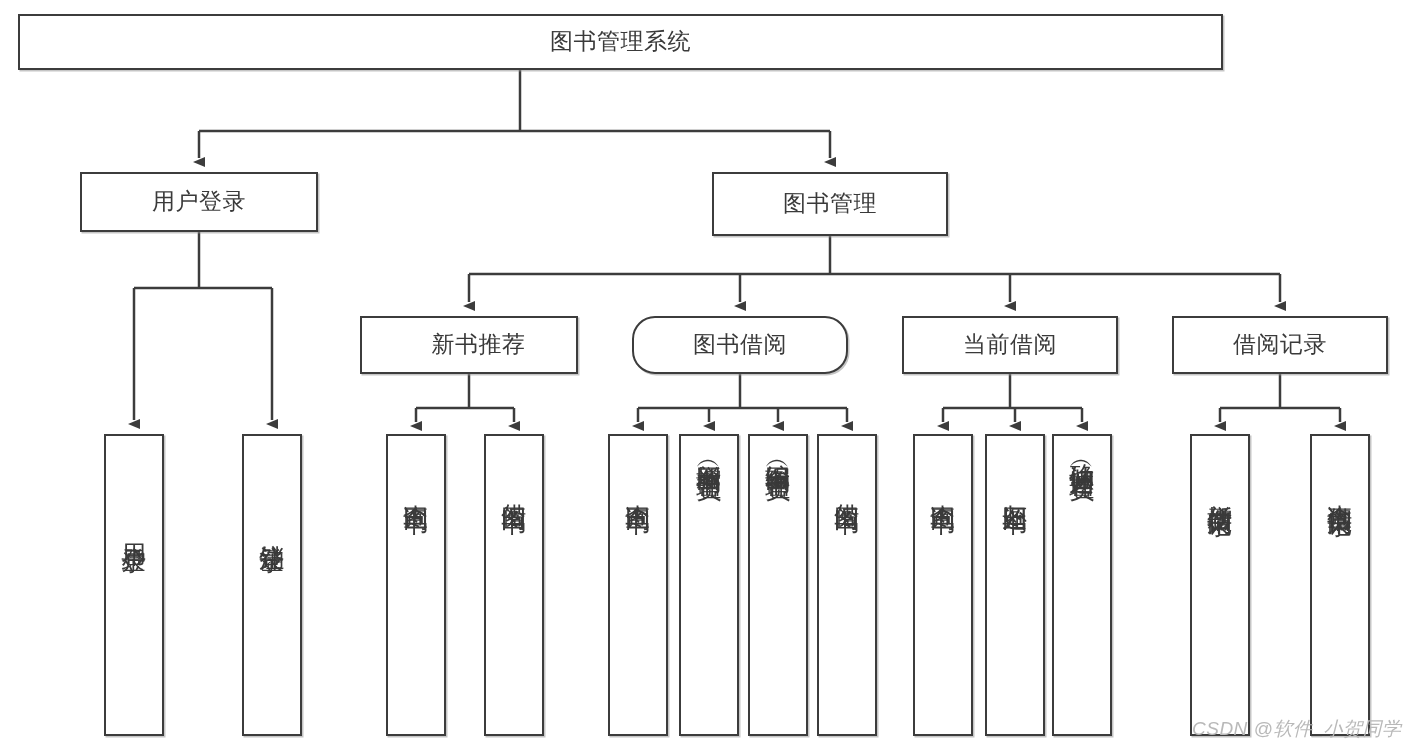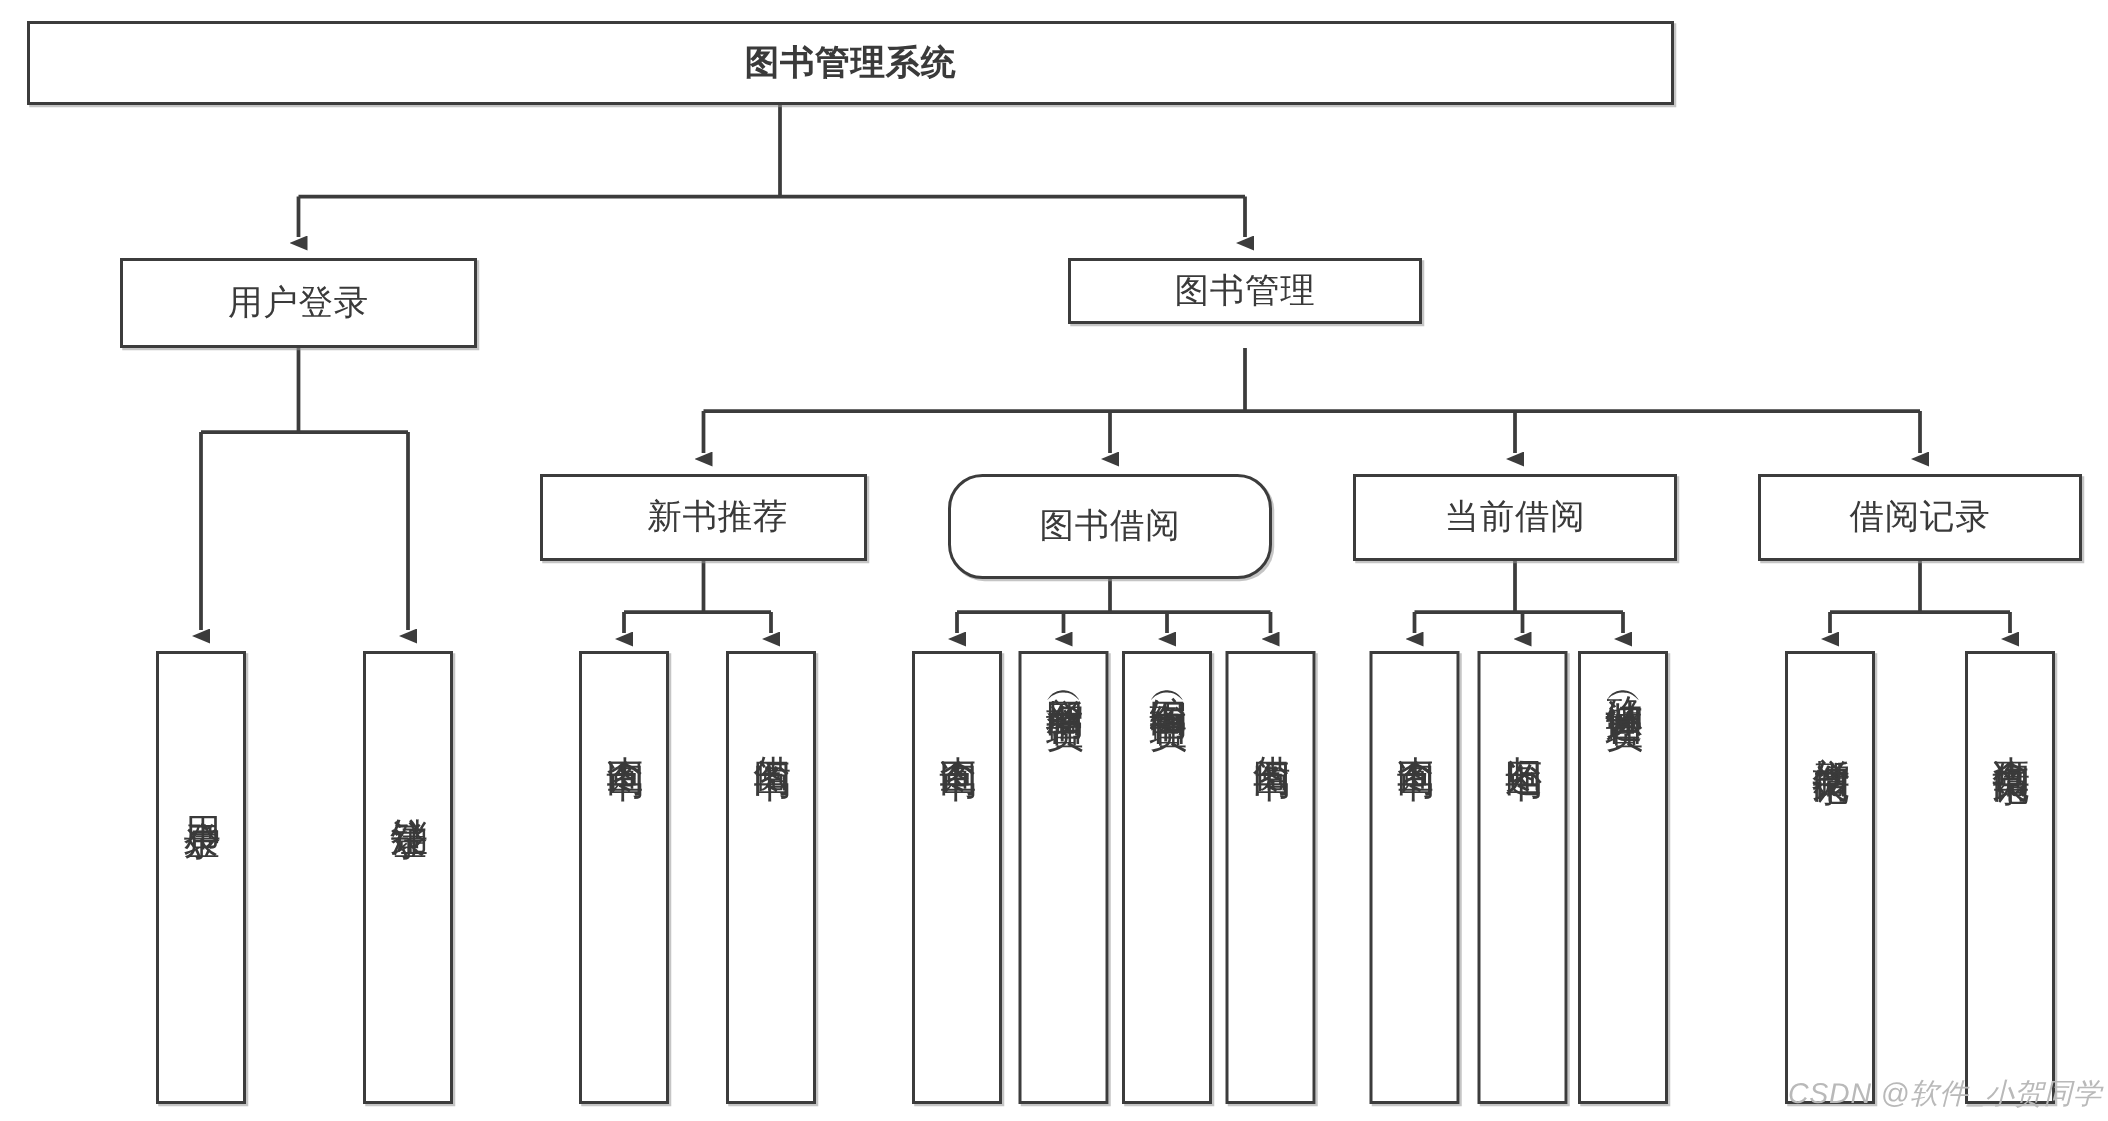--- a/index.html
+++ b/index.html
@@ -126,35 +126,35 @@
       <path d="M1015,408 L1015,422" marker-end="url(#arrow)"></path>
       <path d="M1082,408 L1082,422" marker-end="url(#arrow)"></path>
 
       <path d="M1280,374 L1280,408"></path>
       <path d="M1220,408 L1340,408"></path>
       <path d="M1220,408 L1220,422" marker-end="url(#arrow)"></path>
       <path d="M1340,408 L1340,422" marker-end="url(#arrow)"></path>
     </g>
   </svg>
 
-  <div class="node horiz" id="node-root" style="left:18px; top:14px; width:1098px; height:56px;font-weight:bold;">
+  <div class="node horiz" id="node-root" style="left:18px; top:14px; width:1205px; height:56px;">
     <span>图书管理系统</span>
   </div>
 
   <div class="node horiz" style="left:80px; top:172px; width:238px; height:60px;">
     <span>用户登录</span>
   </div>
-  <div class="node horiz" style="left:712px; top:172px; width:236px; height:44px;">
+  <div class="node horiz" style="left:712px; top:172px; width:236px; height:64px;">
     <span>图书管理</span>
   </div>
 
   <div class="node horiz" style="left:360px; top:316px; width:218px; height:58px;padding-left:19px;">
     <span>新书推荐</span>
   </div>
-  <div class="node horiz" style="left:632px; top:316px; width:216px; height:70px;border-radius:23px;">
+  <div class="node horiz" style="left:632px; top:316px; width:216px; height:58px;border-radius:23px;">
     <span>图书借阅</span>
   </div>
   <div class="node horiz" style="left:1172px; top:316px; width:216px; height:58px;">
     <span>借阅记录</span>
   </div>
   <div class="node horiz" style="left:902px; top:316px; width:216px; height:58px;">
     <span>当前借阅</span>
   </div>
 
   <div class="node vert mid" style="left:104px; top:434px; width:60px; height:302px;">

